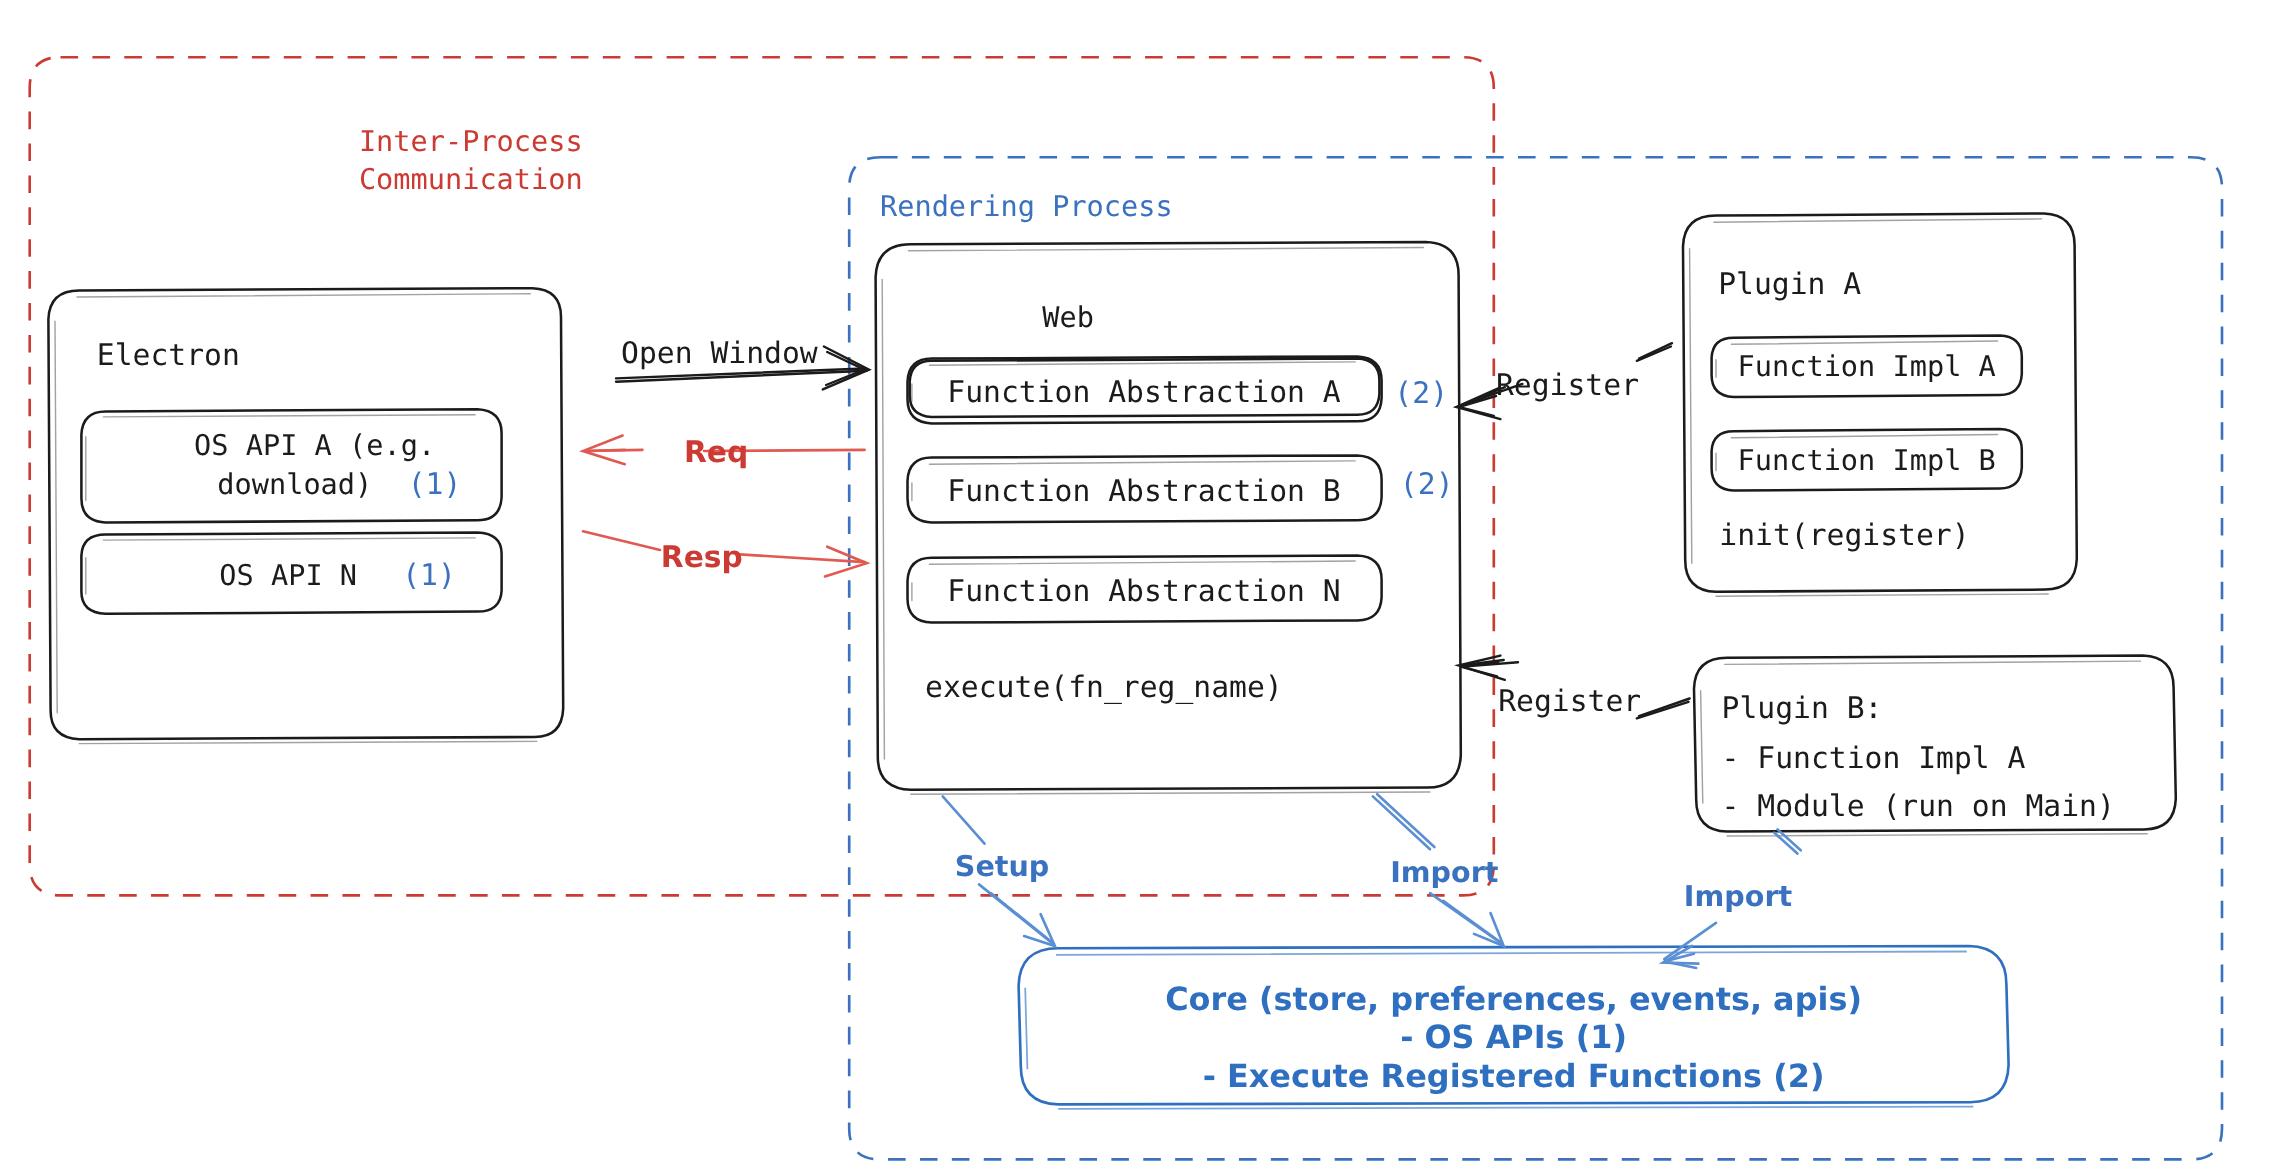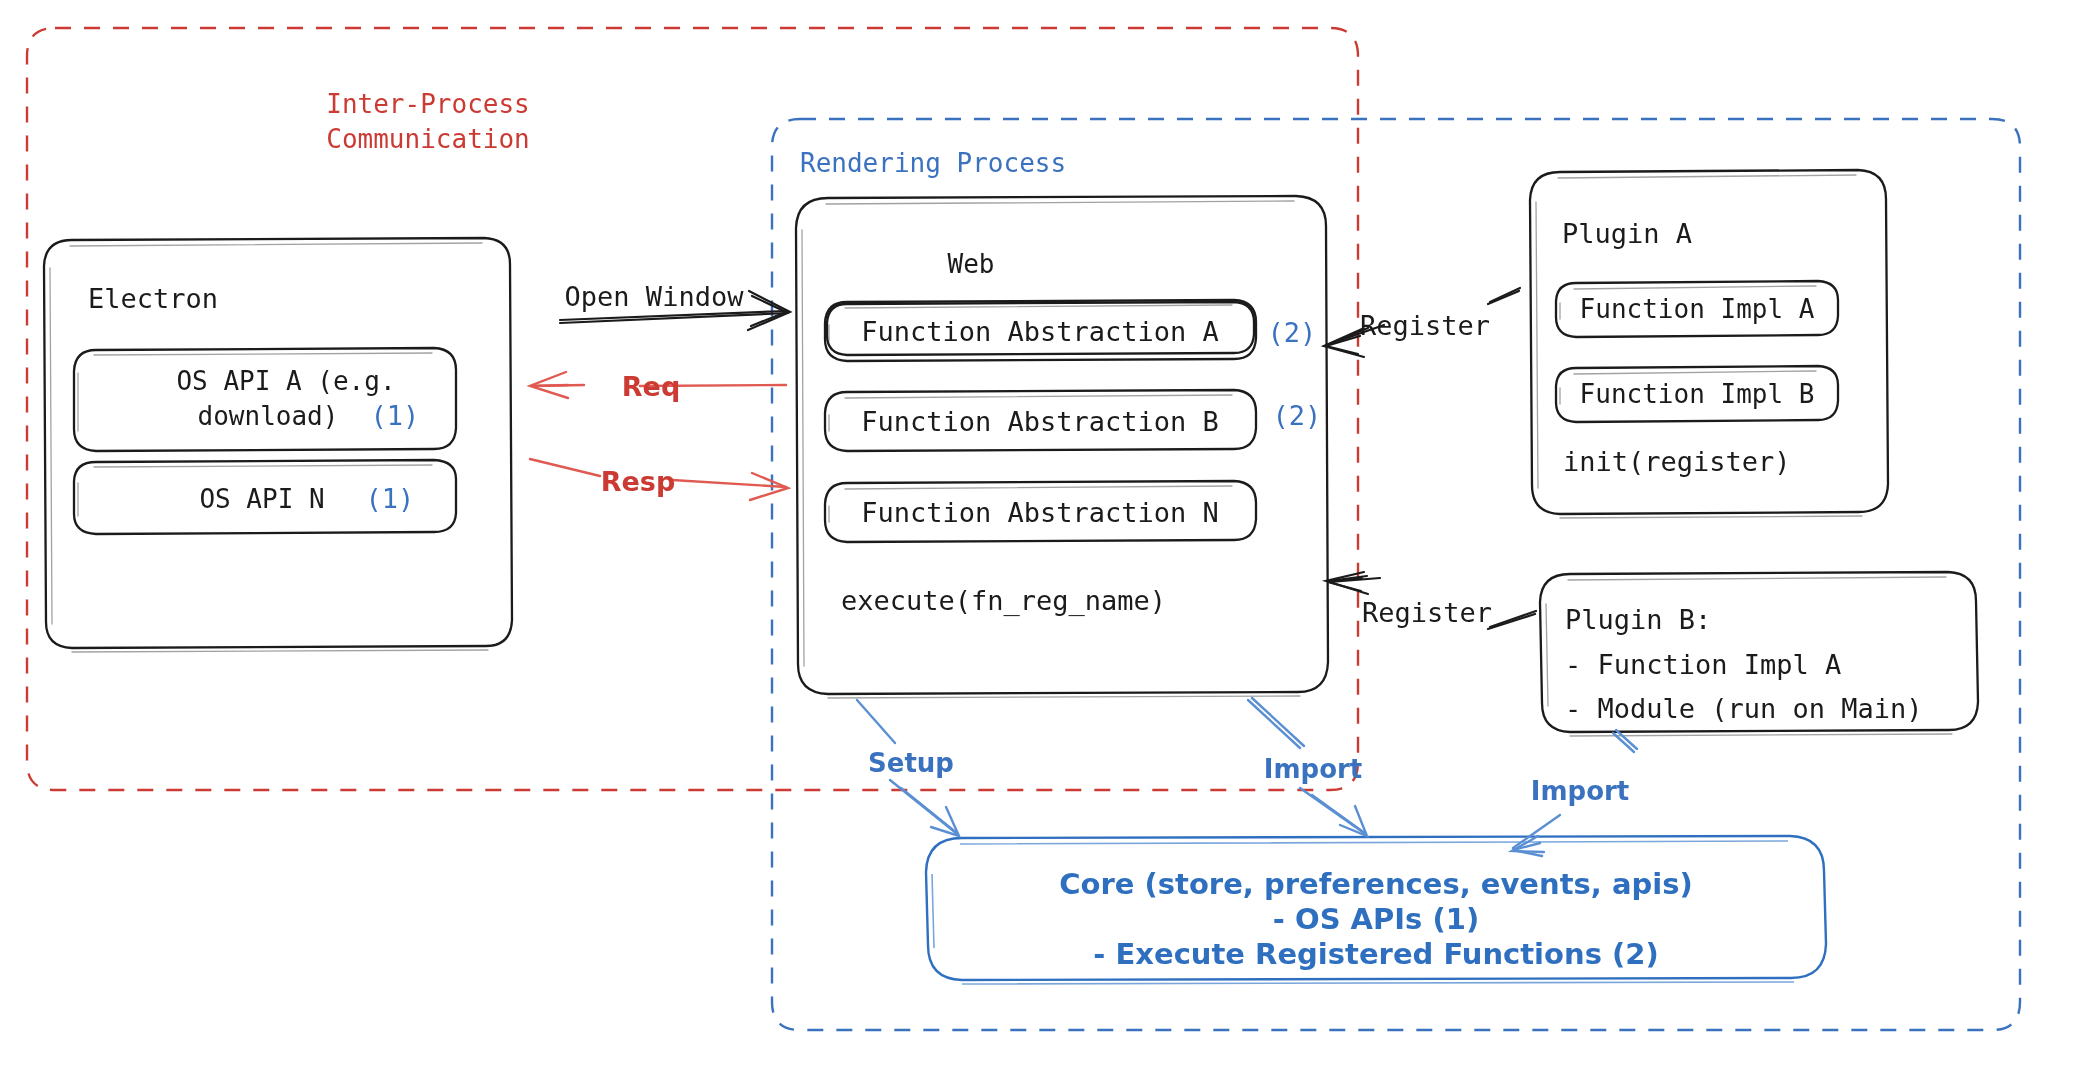--- a/index.html
+++ b/index.html
@@ -11,20 +11,21 @@
   body {
     width: 2074px;
     height: 1066px;
     overflow: hidden;
     font-family: "DejaVu Sans Mono", monospace;
   }
   #diagram-root {
     position: relative;
     width: 2074px;
     height: 992px;
+    margin-top: 24px;
   }
   svg.layer {
     position: absolute;
     top: 0;
     left: 0;
     width: 2074px;
     height: 1066px;
   }
   .node-text {
     font-family: "DejaVu Sans Mono", monospace;

